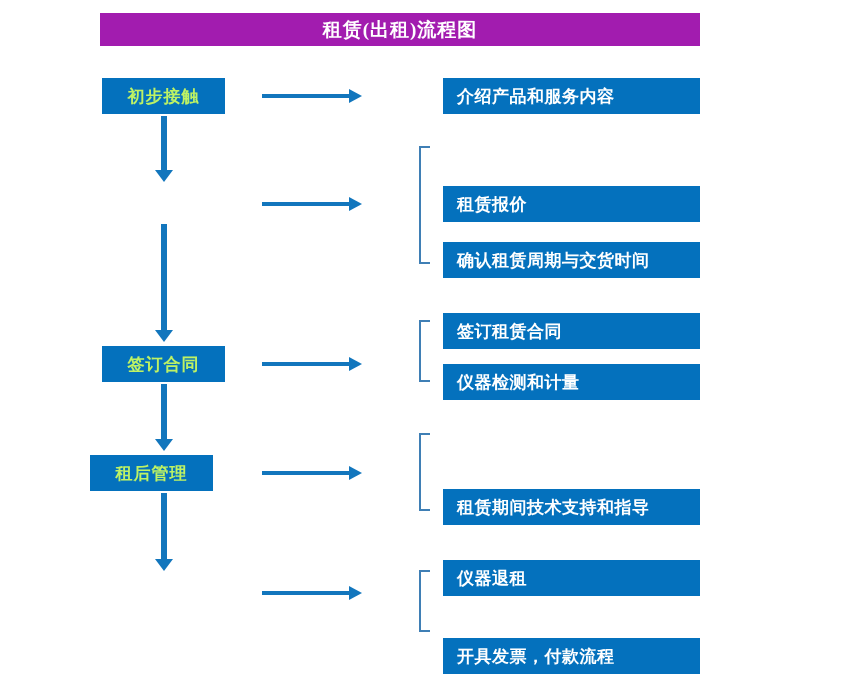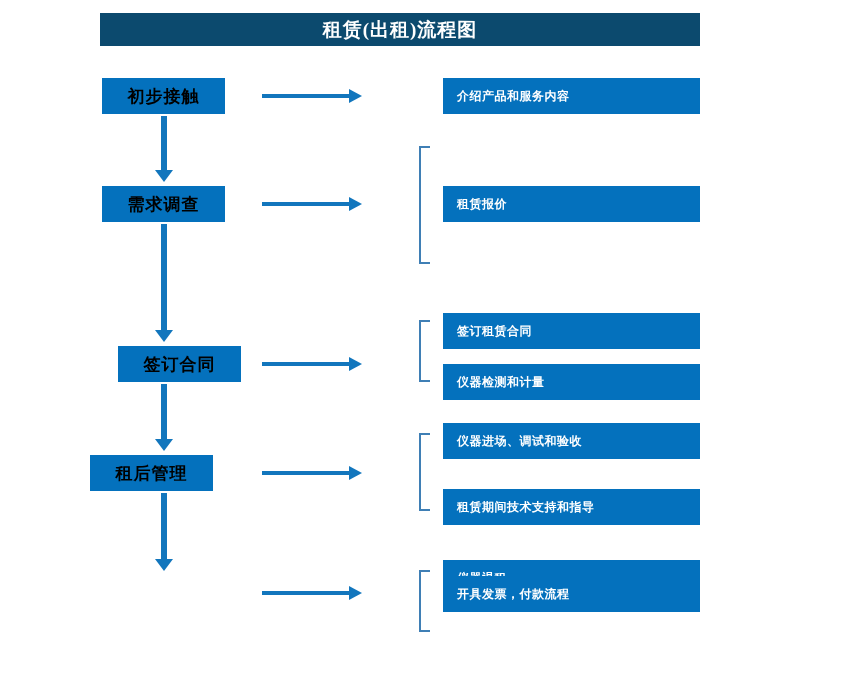--- a/index.html
+++ b/index.html
@@ -19,56 +19,56 @@
     height: 688px;
   }
 
   
   .title-bar {
     position: absolute;
     left: 100px;
     top: 13px;
     width: 600px;
     height: 33px;
-    background: #0c4a6e;
+    background: #a21caf;
     color: #ffffff;
     display: flex;
     align-items: center;
     justify-content: center;
     font-size: 19px;
     font-weight: bold;
     letter-spacing: 1px;
   }
 
   
   .stage-box {
     position: absolute;
     width: 123px;
     height: 36px;
     background: #0471bd;
-    color: #000000;
+    color: #bef264;
     display: flex;
     align-items: center;
     justify-content: center;
     font-size: 17px;
     font-weight: bold;
     letter-spacing: 1px;
   }
 
   
   .detail-box {
     position: absolute;
     left: 443px;
     width: 257px;
     height: 36px;
     background: #0471bd;
     color: #ffffff;
     display: flex;
     align-items: center;
-    font-size: 12px;
+    font-size: 17px;
     font-weight: bold;
     padding-left: 14px;
     box-sizing: border-box;
     letter-spacing: 0.5px;
   }
 
   
   .h-arrow {
     position: absolute;
     left: 262px;
@@ -130,22 +130,21 @@
   }
 </style>
 </head>
 <body>
 
 <div id="canvas">
 
   <div class="title-bar">租赁(出租)流程图</div>
 
   <div class="stage-box" style="top:78px;left:102px">初步接触</div>
-  <div class="stage-box" style="top:186px;left:102px">需求调查</div>
-  <div class="stage-box" style="top:346px;left:118px">签订合同</div>
+  <div class="stage-box" style="top:346px;left:102px">签订合同</div>
   <div class="stage-box" style="top:455px;left:90px">租后管理</div>
 
   <div class="v-arrow" style="top:116px;height:66px">
     <div class="shaft" style="height:54px"></div>
     <div class="head"></div>
   </div>
   <div class="v-arrow" style="top:224px;height:118px">
     <div class="shaft" style="height:106px"></div>
     <div class="head"></div>
   </div>
@@ -179,20 +178,20 @@
     <div class="head"></div>
   </div>
 
   <div class="bracket" style="top:146px;height:118px"></div>
   <div class="bracket" style="top:320px;height:62px"></div>
   <div class="bracket" style="top:433px;height:78px"></div>
   <div class="bracket" style="top:570px;height:62px"></div>
 
   <div class="detail-box" style="top:78px">介绍产品和服务内容</div>
   <div class="detail-box" style="top:186px">租赁报价</div>
+  <div class="detail-box" style="top:242px">确认租赁周期与交货时间</div>
   <div class="detail-box" style="top:313px">签订租赁合同</div>
   <div class="detail-box" style="top:364px">仪器检测和计量</div>
-  <div class="detail-box" style="top:423px">仪器进场、调试和验收</div>
   <div class="detail-box" style="top:489px">租赁期间技术支持和指导</div>
   <div class="detail-box" style="top:560px">仪器退租</div>
-  <div class="detail-box" style="top:576px">开具发票，付款流程</div>
+  <div class="detail-box" style="top:638px">开具发票，付款流程</div>
 
 </div>
 
 </body></html>

